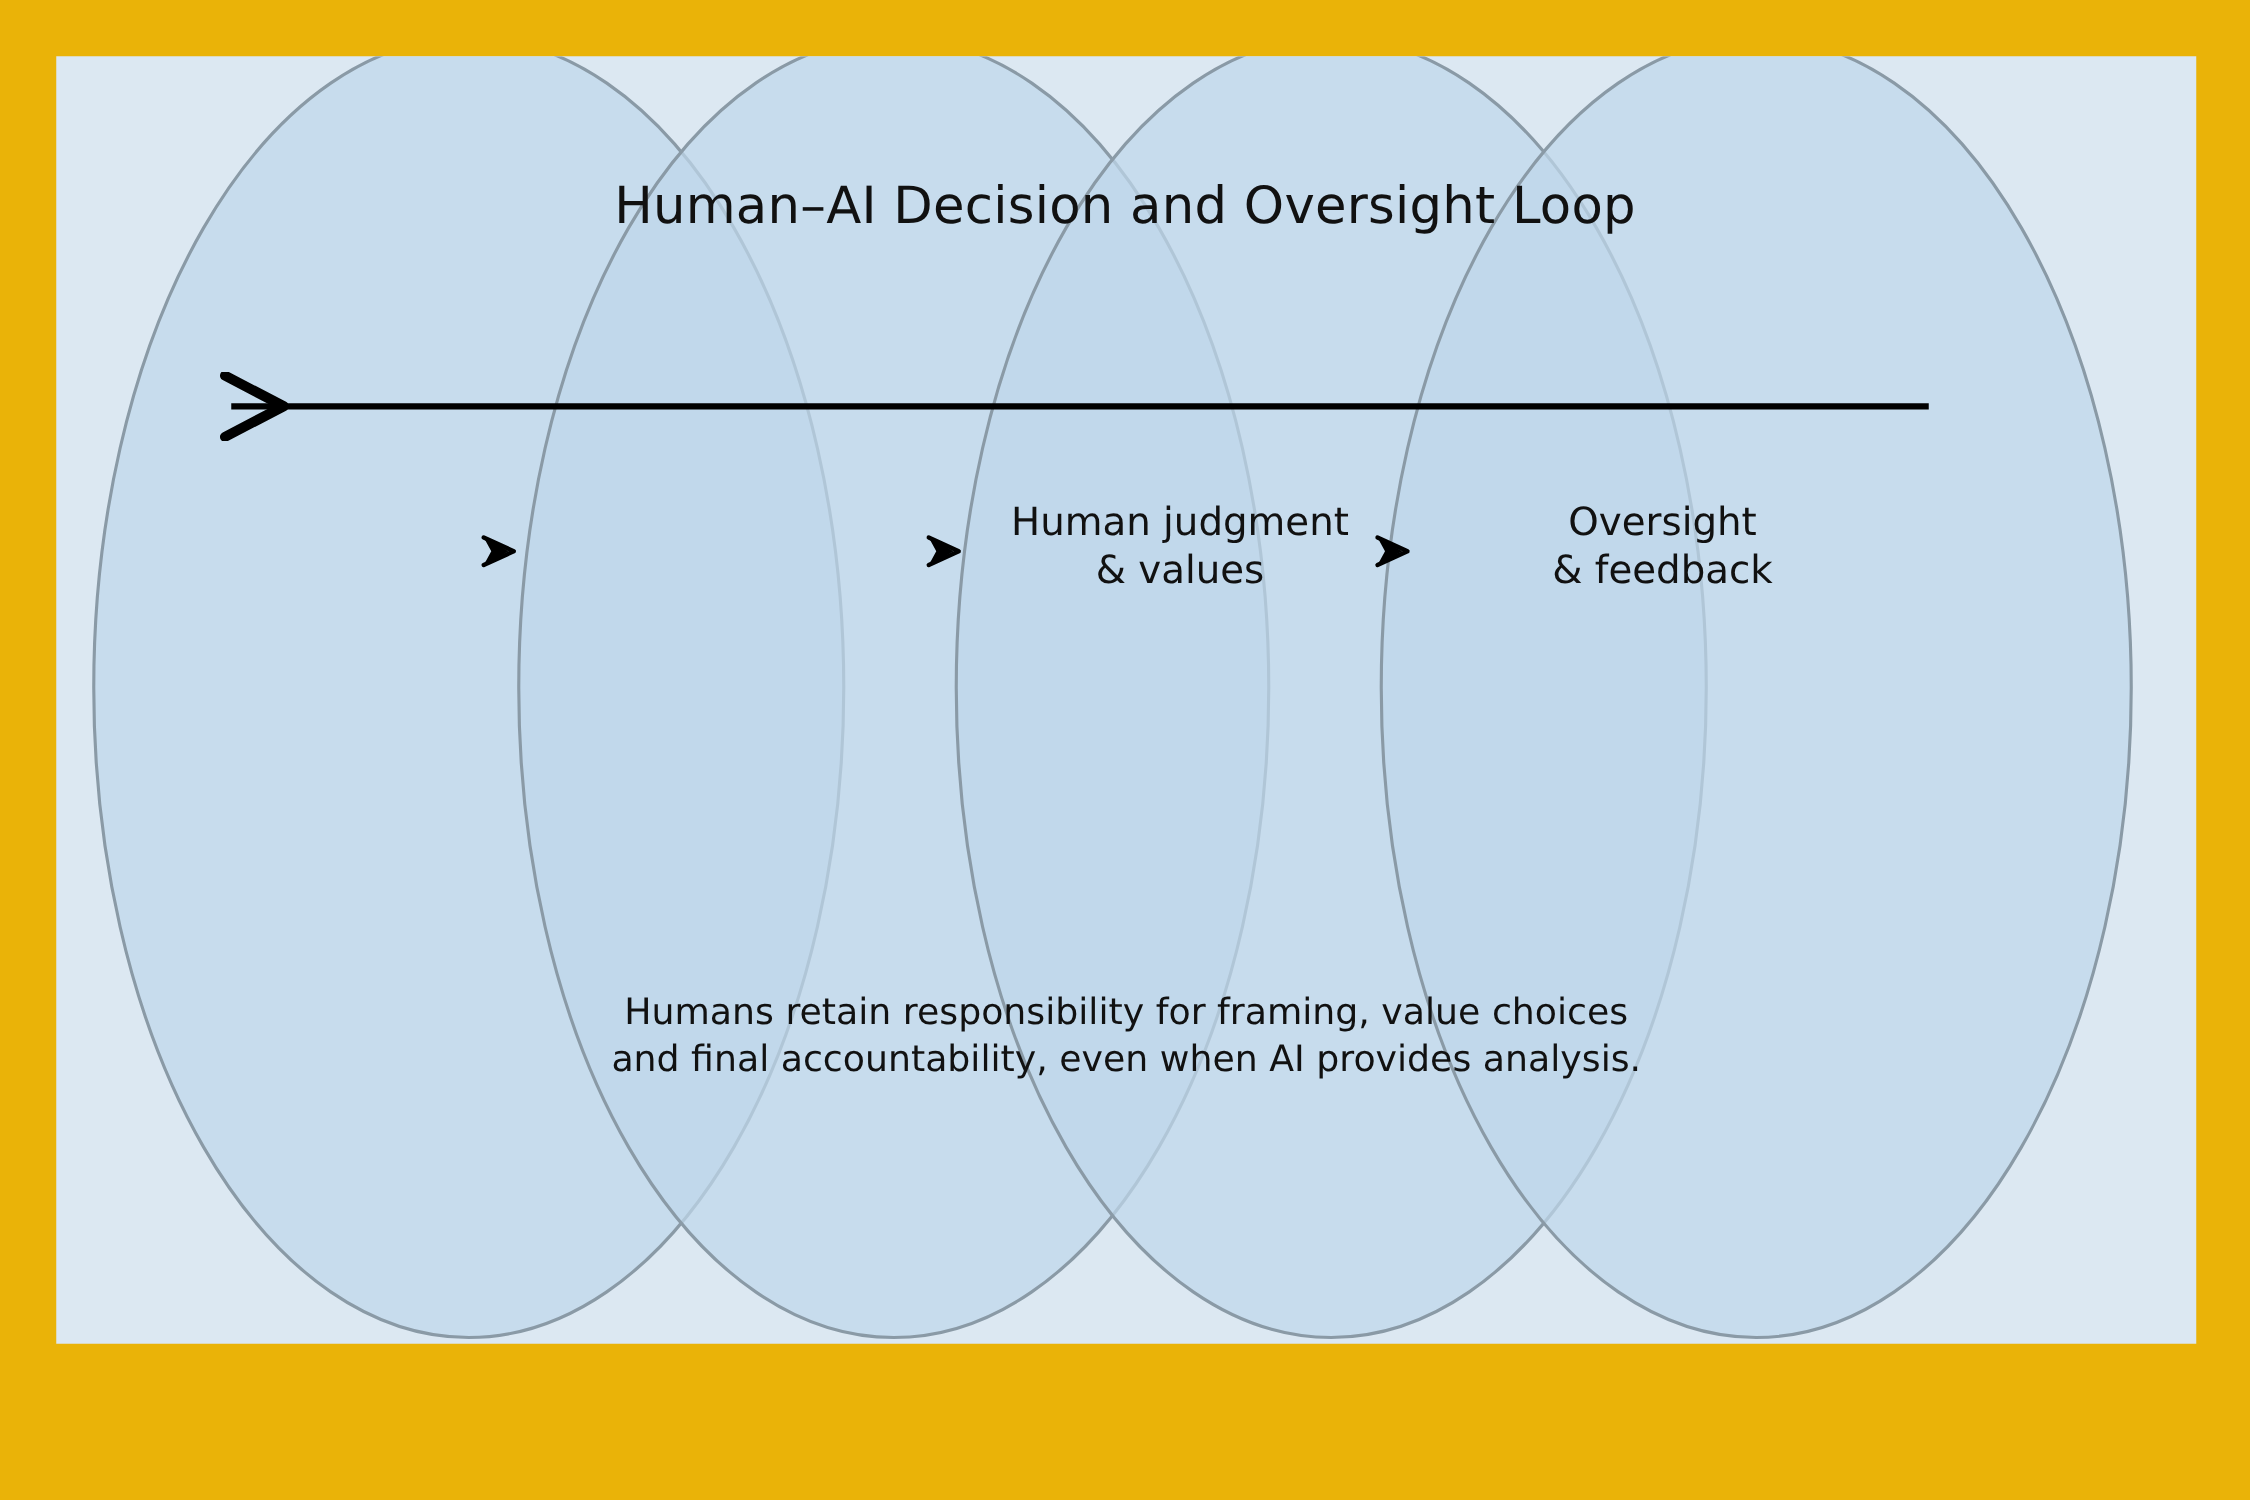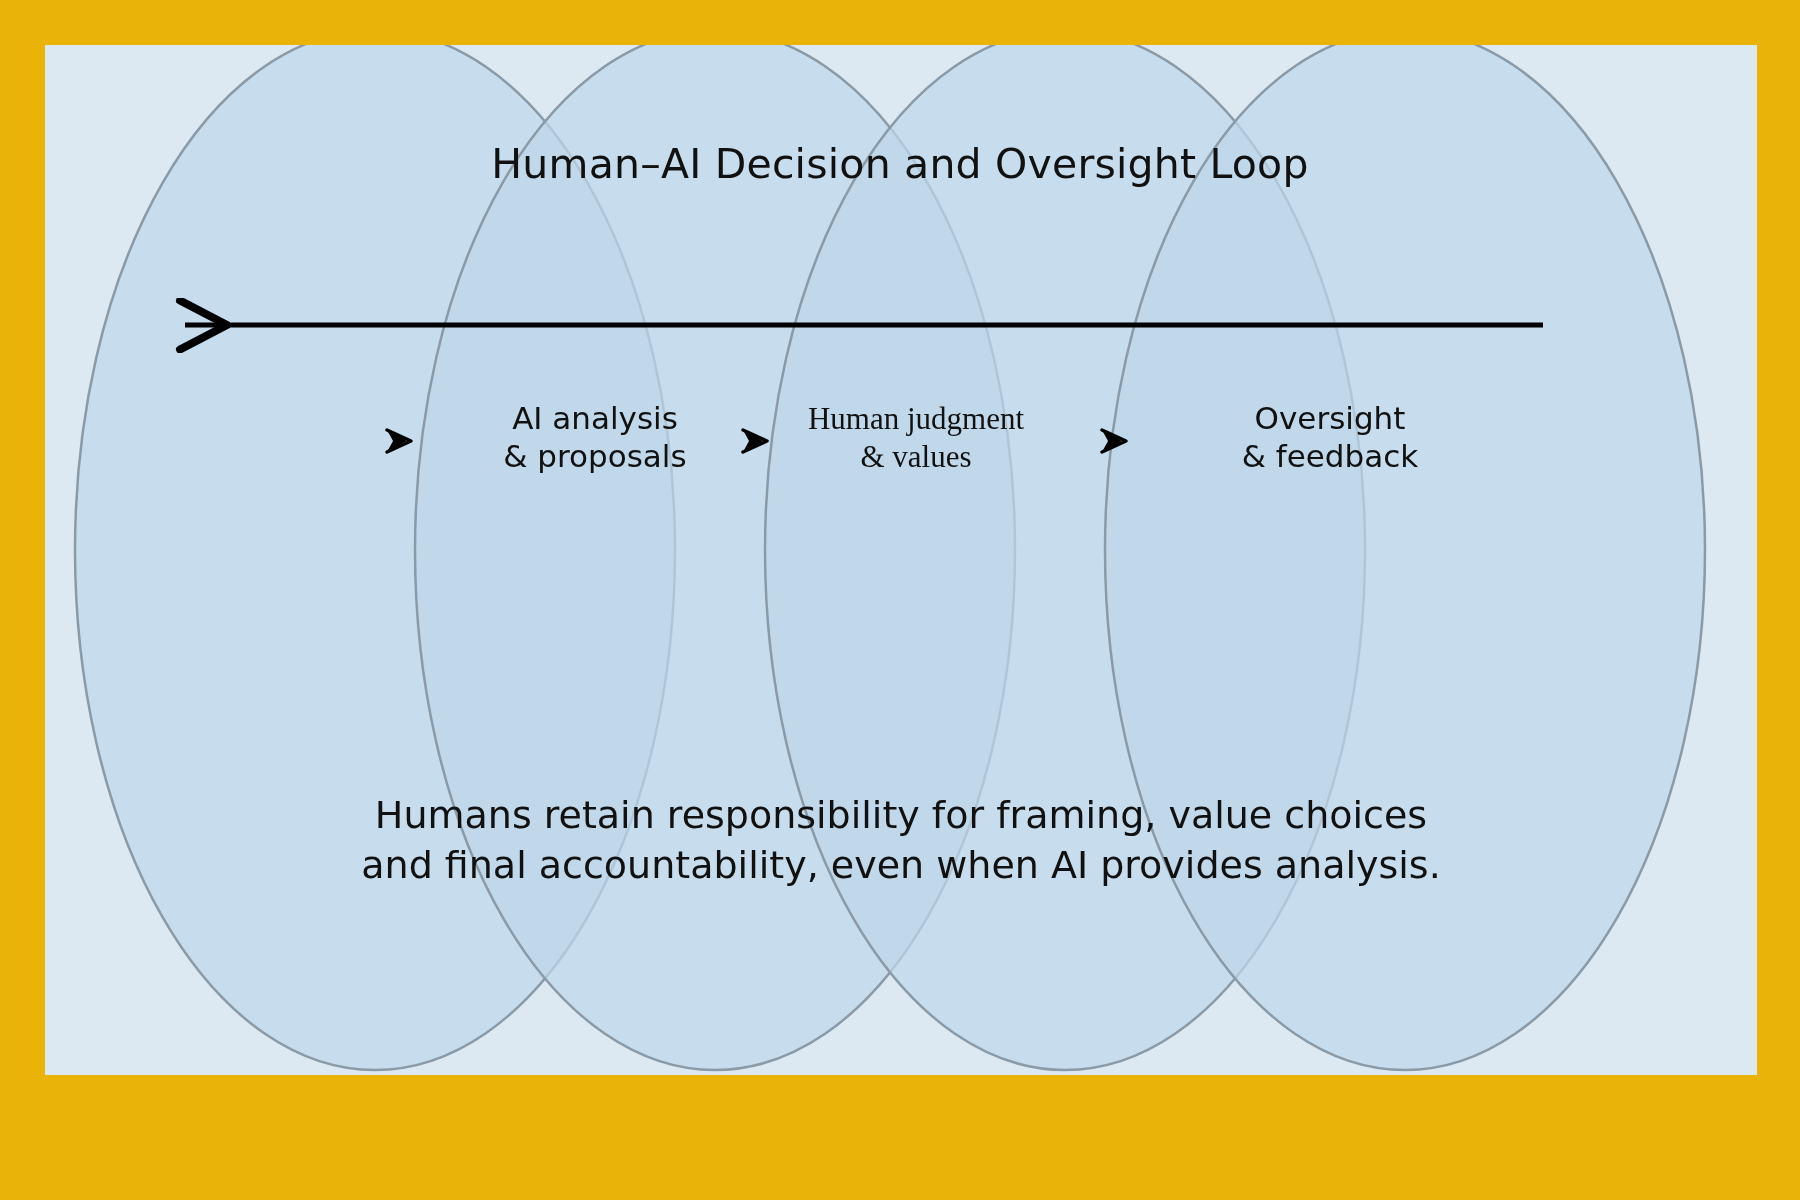--- a/index.html
+++ b/index.html
@@ -70,38 +70,38 @@
     align-items: center;
     justify-content: center;
     text-align: center;
     font-size: 31px;
     line-height: 1.22;
     color: #111111;
     white-space: pre-line;
   }
   .stage-0 { left: 0px;    width: 330px; }
   .stage-1 { left: 385px;  width: 330px; }
-  .stage-2 { left: 696px;  width: 350px; font-family: Liberation Serif, serif; }
+  .stage-2 { left: 724px;  width: 350px; }
   .stage-3 { left: 1110px; width: 350px; }
   .chev {
     position: absolute;
     top: 46px;
     width: 36px;
     height: 34px;
   }
   .chev-0 { left: 336px; }
   .chev-1 { left: 692px; }
   .chev-2 { left: 1051px; }
   .caption {
     position: absolute;
     left: 45px;
     top: 790px;
     width: 1712px;
     text-align: center;
-    font-size: 38px;
+    font-size: 29px;
     line-height: 1.32;
     color: #111111;
     white-space: pre-line;
   }
 </style>
 </head>
 <body>
 
 <div id="figure">
 
@@ -128,22 +128,20 @@
   </svg>
 
   <div class="stage-row">
 
 
     <svg class="chev chev-0" viewBox="0 0 36 34">
       <path d="M 6,6 L 26,17 L 6,28 L 12,17 Z" fill="#000000"></path>
       <path d="M 6,6 L 30,17 L 6,28" fill="none" stroke="#000000" stroke-width="3.5" stroke-linecap="round" stroke-linejoin="round"></path>
     </svg>
 
-    <div class="stage stage-1">AI analysis
-&amp; proposals</div>
 
     <svg class="chev chev-1" viewBox="0 0 36 34">
       <path d="M 6,6 L 26,17 L 6,28 L 12,17 Z" fill="#000000"></path>
       <path d="M 6,6 L 30,17 L 6,28" fill="none" stroke="#000000" stroke-width="3.5" stroke-linecap="round" stroke-linejoin="round"></path>
     </svg>
 
     <div class="stage stage-2">Human judgment
 &amp; values</div>
 
     <svg class="chev chev-2" viewBox="0 0 36 34">

